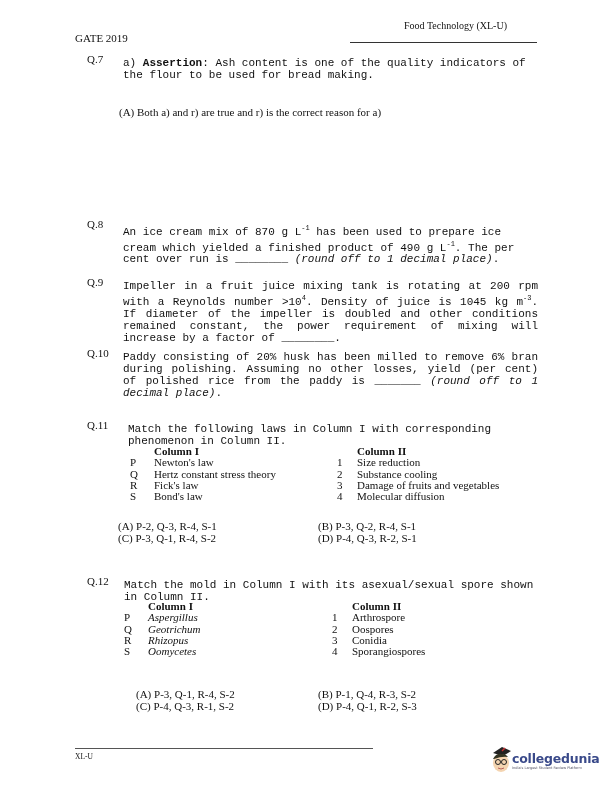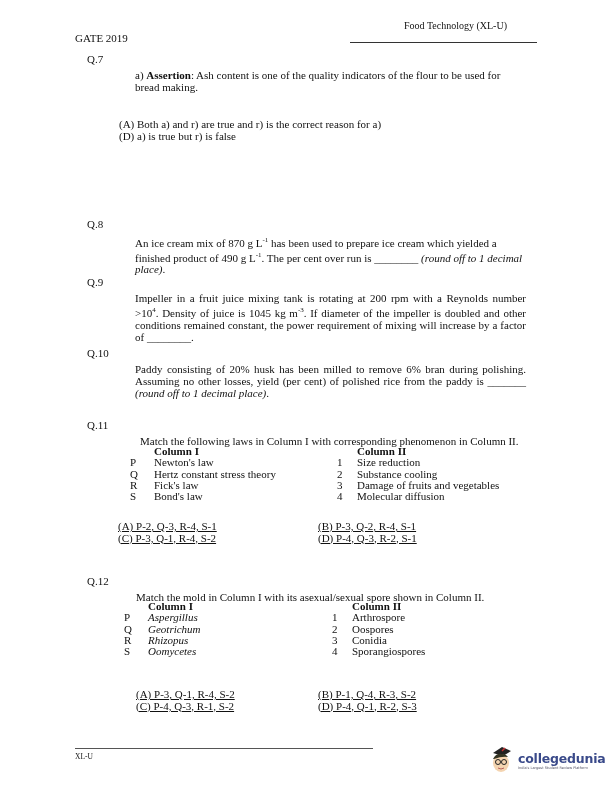--- a/index.html
+++ b/index.html
@@ -4,50 +4,49 @@
 <style>
   html, body { margin:0; padding:0; background:#fff; }
   body { width:612px; height:792px; position:relative; overflow:hidden;
          font-family:"Liberation Serif","DejaVu Serif",serif; color:#111; font-size:11px; }
   .hdr-left { position:absolute; left:75px; top:32px; font-size:11px; }
   .hdr-right { position:absolute; left:404px; top:20px; font-size:10px; }
   .hdr-rule { position:absolute; left:350px; top:42px; width:187px; height:1px; background:#333; }
   .q { position:absolute; left:87px; width:455px; line-height:12px; }
   .qnum { position:absolute; left:0; top:0; }
   .qbody { position:absolute; left:32px; top:0; width:423px; }
-  .qbody p { margin:16px; }
+  .qbody p { margin:4px;font-family:Liberation Mono, monospace; }
   .just { text-align:justify; }
   b { font-weight:bold; }
   i { font-style:italic; }
   .col { position:absolute; line-height:11.3px; }
   .col .row { display:flex; }
   .col .lbl { width:24px; }
-  .ans { position:absolute; line-height:11.5px;text-decoration:underline; }
+  .ans { position:absolute; line-height:11.5px; }
   .foot-rule { position:absolute; left:75px; top:748px; width:298px; height:1px; background:#555; }
   .foot-left { position:absolute; left:75px; top:752px; font-size:7.5px; }
   .logo { position:absolute; left:490px; top:740px; width:110px; height:40px; display:flex; align-items:center; }
   .logo .face { width:22px; height:30px; position:relative; }
-  .logo .txt { margin-left:6px; }
+  .logo .txt { margin-left:0; }
   .logo .brand { font-family:"DejaVu Sans",sans-serif; font-size:12.5px; color:#3a4a8a; font-weight:bold; letter-spacing:-0.2px; }
   .logo .tag { font-family:"DejaVu Sans",sans-serif; font-size:3.5px; color:#556; }
 </style>
 </head>
 <body>
 
 <div class="hdr-left">GATE 2019</div>
 <div class="hdr-right">Food Technology (XL-U)</div>
 <div class="hdr-rule"></div>
 
 <div class="q" style="top:53px;">
   <span class="qnum">Q.7</span>
   <div class="qbody">
     <p><span>a) </span><b>Assertion</b><span>: Ash content is one of the quality indicators of the flour to be used for bread making.</span></p>
     <div style="margin-top:26px; line-height:11.5px;">
       <div>(A) Both a) and r) are true and r) is the correct reason for a)</div>
-      <div>(D) a) is true but r) is false</div>
     </div>
   </div>
 </div>
 
 <div class="q" style="top:218px;">
   <span class="qnum">Q.8</span>
   <div class="qbody">
     <p><span>An ice cream mix of 870 g L</span><sup style="font-size:7px">-1</sup><span> has been used to prepare ice cream which yielded a finished product of 490 g L</span><sup style="font-size:7px">-1</sup><span>. The per cent over run is ________ </span><i>(round off to 1 decimal place)</i><span>.</span></p>
   </div>
 </div>

